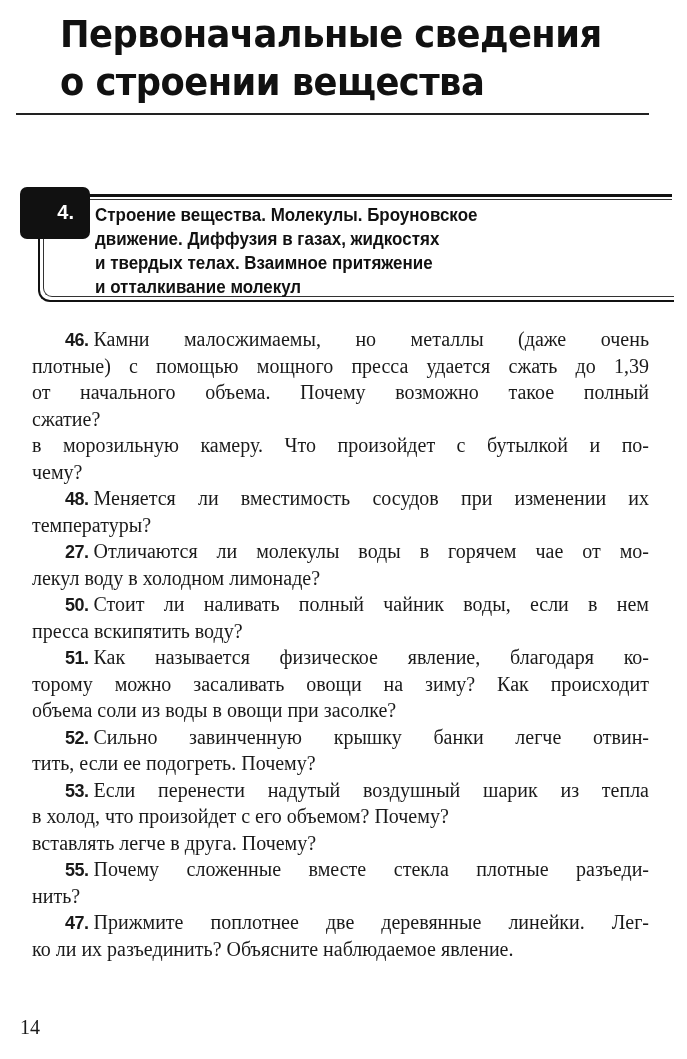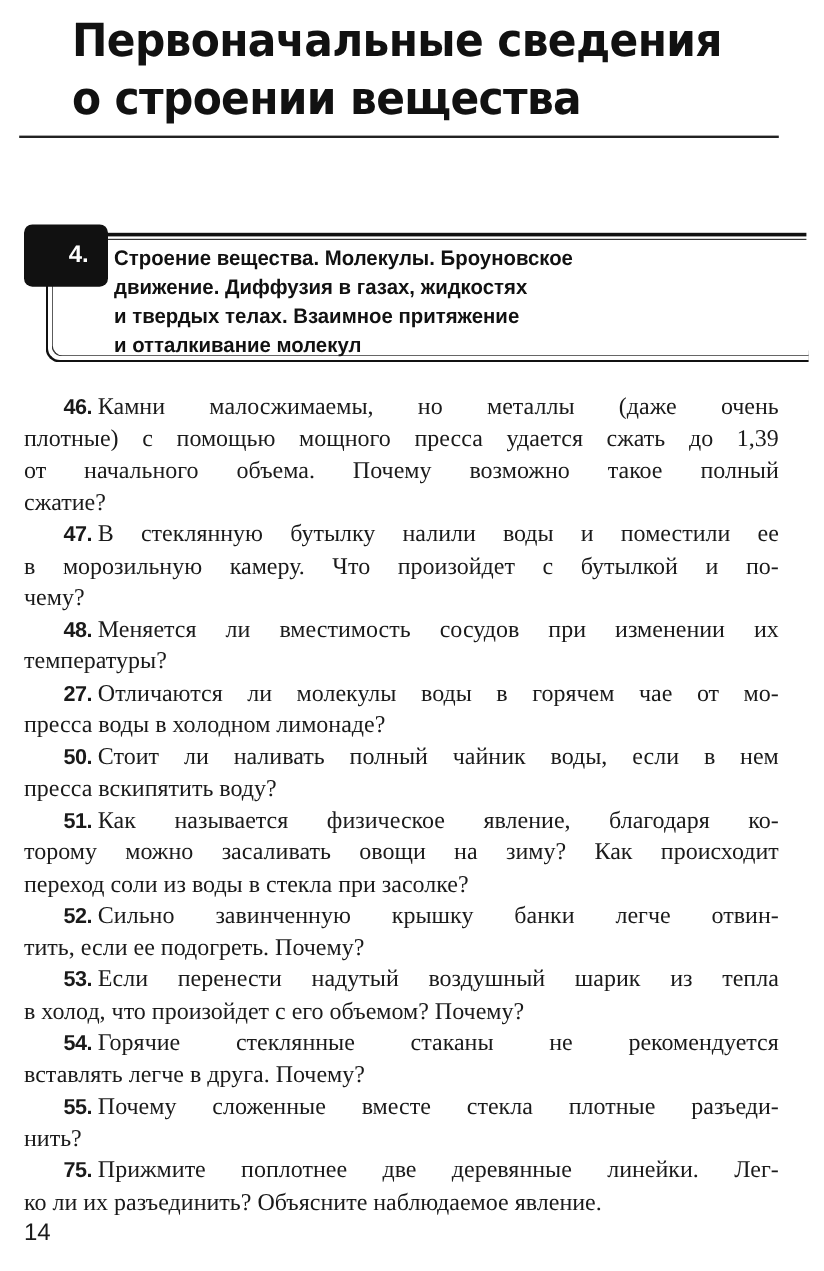--- a/index.html
+++ b/index.html
@@ -45,30 +45,30 @@
     font-size: 17.5px; line-height: 24px; color: #111;
     transform: scaleX(0.97); transform-origin: left top;
   }
   .section-title div { white-space: nowrap; }
 
   
   .problems {
     position: absolute; left: 20px; top: 326px; width: 629px;
     font-family: "Liberation Serif", serif; font-size: 20px; line-height: 26.5px; color: #1a1a1a;
   }
-  .ln { display: block; height: 26.5px; white-space: nowrap; overflow: hidden; }
+  .ln { display: block; height: 26.5px; white-space: nowrap; overflow: hidden; margin-left: 12px; }
   .ln.just { text-align: justify; text-align-last: justify; white-space: normal; }
   .ln.first { padding-left: 33px; }
   .num {
     font-family: "Liberation Sans", sans-serif; font-weight: bold; font-size: 18px;
     letter-spacing: -0.5px; margin-right: 5px;
   }
   .page-number {
     position: absolute; left: 20px; top: 1016px;
-    font-family: Liberation Sans, sans-serif; font-size: 20px; color: #1a1a1a;
+    font-family: Liberation Serif, serif; font-size: 20px; color: #1a1a1a;
   }
 </style>
 </head>
 <body>
 
 <div class="chapter-title">
   <div>Первоначальные сведения</div>
   <div>о строении вещества</div>
 </div>
 <div class="chapter-rule"></div>
@@ -87,66 +87,64 @@
 <div class="problems">
 
   <div>
     <span class="ln first just"><span class="num">46.</span><span>Камни малосжимаемы, но металлы (даже очень</span></span>
     <span class="ln just">плотные) с помощью мощного пресса удается сжать до 1,39</span>
     <span class="ln just">от начального объема. Почему возможно такое полный</span>
     <span class="ln">сжатие?</span>
   </div>
 
   <div>
-    <span class="ln first just"><span class="num">47.</span><span>В стеклянную бутылку налили воды и поместили ее</span></span>
     <span class="ln just">в морозильную камеру. Что произойдет с бутылкой и по-</span>
     <span class="ln">чему?</span>
   </div>
 
   <div>
     <span class="ln first just"><span class="num">48.</span><span>Меняется ли вместимость сосудов при изменении их</span></span>
     <span class="ln">температуры?</span>
   </div>
 
   <div>
     <span class="ln first just"><span class="num">27.</span><span>Отличаются ли молекулы воды в горячем чае от мо-</span></span>
-    <span class="ln">пресса воды в холодном лимонаде?</span>
+    <span class="ln">лекул воду в холодном лимонаде?</span>
   </div>
 
   <div>
     <span class="ln first just"><span class="num">50.</span><span>Стоит ли наливать полный чайник воды, если в нем</span></span>
     <span class="ln">пресса вскипятить воду?</span>
   </div>
 
   <div>
     <span class="ln first just"><span class="num">51.</span><span>Как называется физическое явление, благодаря ко-</span></span>
     <span class="ln just">торому можно засаливать овощи на зиму? Как происходит</span>
-    <span class="ln">переход соли из воды в стекла при засолке?</span>
+    <span class="ln">объема соли из воды в овощи при засолке?</span>
   </div>
 
   <div>
     <span class="ln first just"><span class="num">52.</span><span>Сильно завинченную крышку банки легче отвин-</span></span>
     <span class="ln">тить, если ее подогреть. Почему?</span>
   </div>
 
   <div>
     <span class="ln first just"><span class="num">53.</span><span>Если перенести надутый воздушный шарик из тепла</span></span>
     <span class="ln">в холод, что произойдет с его объемом? Почему?</span>
   </div>
 
   <div>
-    <span class="ln first just"><span class="num">54.</span><span>Горячие стеклянные стаканы не рекомендуется</span></span>
     <span class="ln">вставлять легче в друга. Почему?</span>
   </div>
 
   <div>
     <span class="ln first just"><span class="num">55.</span><span>Почему сложенные вместе стекла плотные разъеди-</span></span>
     <span class="ln">нить?</span>
   </div>
 
   <div>
-    <span class="ln first just"><span class="num">75.</span><span>Прижмите поплотнее две деревянные линейки. Лег-</span></span>
+    <span class="ln first just"><span class="num">47.</span><span>Прижмите поплотнее две деревянные линейки. Лег-</span></span>
     <span class="ln">ко ли их разъединить? Объясните наблюдаемое явление.</span>
   </div>
 
 </div>
 
 <div class="page-number">14</div>
 
 </body></html>

